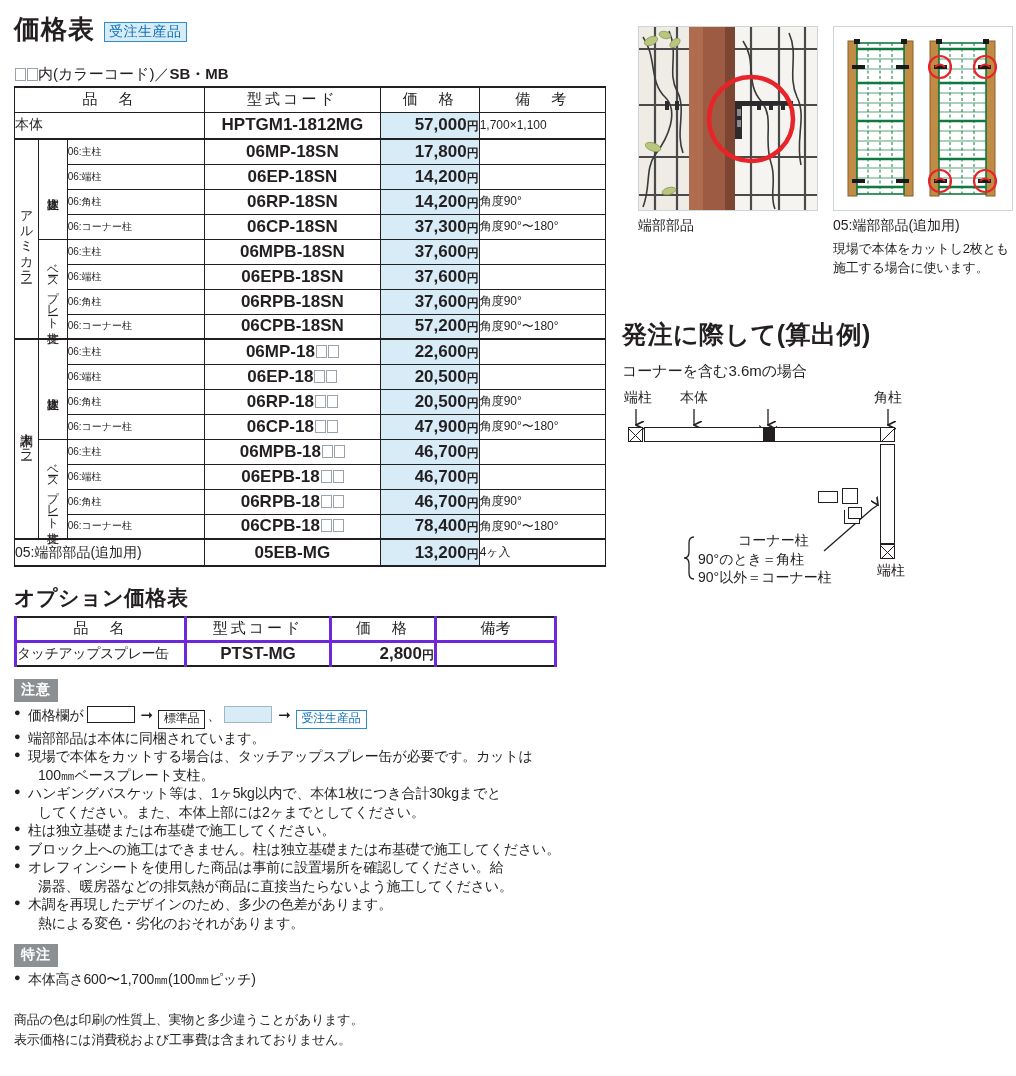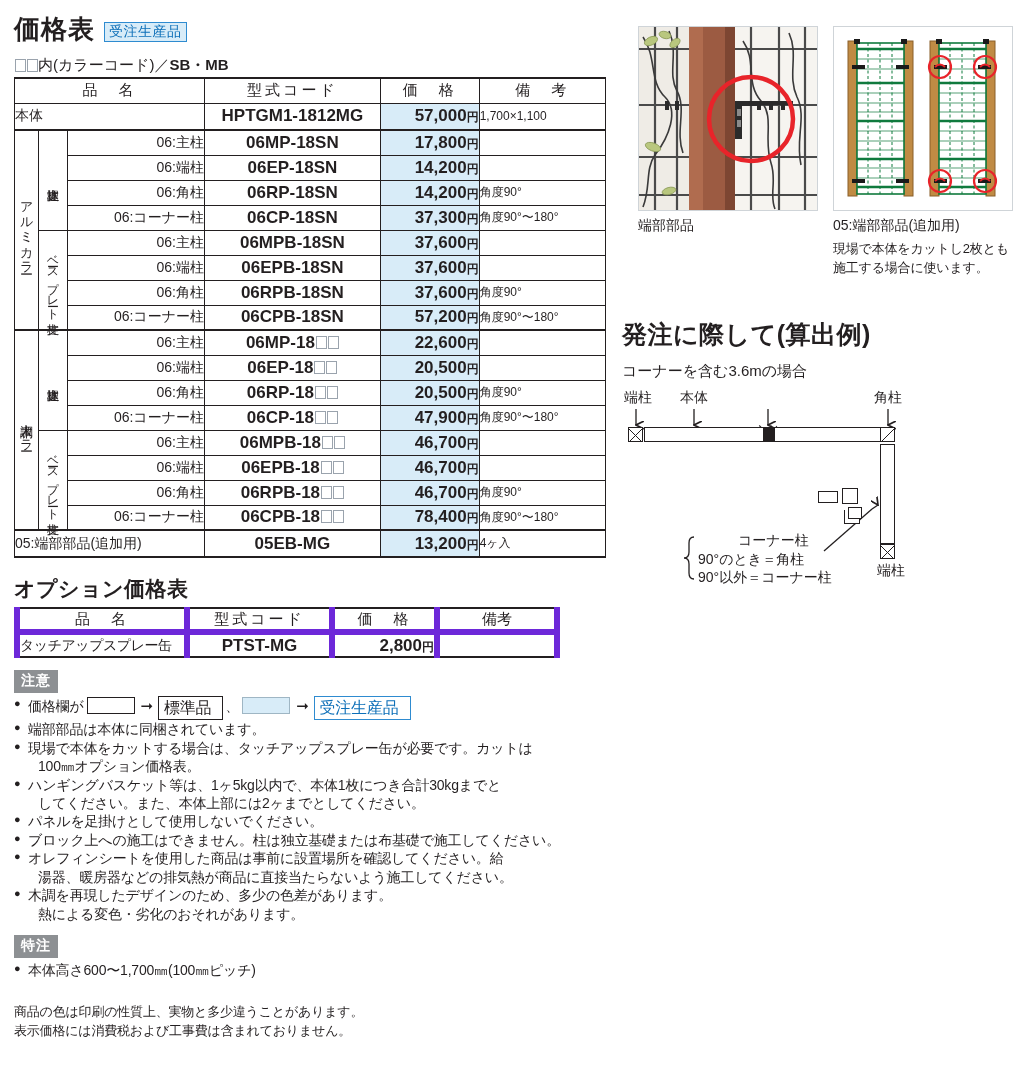--- a/index.html
+++ b/index.html
@@ -17,21 +17,21 @@
   #left-col { position:absolute; left:14px; top:8px; width:592px; }
 
   .title-row { display:flex; align-items:flex-end; gap:9px; height:34px; }
   .big-title { font-size:26px; font-weight:bold; letter-spacing:1px; line-height:1; }
   .badge-order {
     font-size:14px; color:#0d6fb8; background:#d8ecf8;
     border:1px solid #2e8bd0; padding:1px 4px 2px 4px; line-height:1.1;
     letter-spacing:0.5px;
   }
   .subtitle-row {
-    font-size:15px; margin-top:14px; margin-bottom:2px;
+    font-size:15px; margin-top:23px; margin-bottom:2px;
     display:flex; align-items:center; letter-spacing:0px;
   }
   .subtitle-row .sq { letter-spacing:-1px; }
   .subtitle-row b { font-weight:bold; }
 
   
   table.pt { border-collapse:collapse; width:592px; table-layout:fixed; }
   table.pt td, table.pt th { border:1px solid #231f20; padding:0; }
   .hdr { text-align:center; font-size:15px; font-weight:normal; height:25px;
          letter-spacing:3px; }
@@ -39,41 +39,41 @@
   .tb-bot { border-bottom:2.5px solid #231f20 !important; }
   .tb-thickT { border-top:2px solid #231f20 !important; }
   .c-sub   { width:125px; }
   .c-vert1 { width:22px; }
   .c-vert2 { width:26px; }
   .c-code  { width:160px; }
   .c-price { width:90px; }
   .c-note  { width:115px; }
 
   .cell-name { font-size:14px; padding-left:6px; letter-spacing:0px; }
-  .cell-sub  { font-size:14px; padding-left:6px; letter-spacing:0px; height:25px;text-align:right; }
+  .cell-sub  { font-size:10px; padding-left:6px; letter-spacing:0px; height:25px; }
   .cell-code { font-size:17px; font-weight:bold; text-align:center; letter-spacing:0px; }
   .cell-price{ font-size:17px; font-weight:bold; text-align:right; padding-right:5px;
                background:#d8ecf8; letter-spacing:0px; }
   .cell-price .yen { font-size:12px; font-weight:bold; }
   .cell-note { font-size:12px; padding-left:5px; letter-spacing:0px; }
 
   .vert {
     writing-mode:vertical-rl; text-orientation:upright;
     font-size:13px; text-align:center; letter-spacing:0px;
     white-space:nowrap; line-height:1;
   }
   .vert-wrap { display:flex; align-items:center; justify-content:center; height:100%; }
   .vert-sm { font-size:12px; }
   .code-sq { display:inline-block; width:11px; height:13px; border:1px solid #9aa3ad;
              vertical-align:-1px; margin-left:1px; }
 
   
   .opt-title { font-size:21px; font-weight:bold; margin:17px 0 4px 0; letter-spacing:0.5px; }
   table.opt { border-collapse:collapse; width:540px; table-layout:fixed; }
-  table.opt td { border:6px solid #6d28d9; padding:0; }
+  table.opt td { border:3px solid #6d28d9; padding:0; }
   .o-c1{width:170px;} .o-c2{width:145px;} .o-c3{width:105px;} .o-c4{width:120px;}
   .opt-hdr { text-align:center; font-size:15px; height:24px; letter-spacing:3px; }
   .opt-hdr.narrow { letter-spacing:0px; }
   .opt-name { font-size:14px; padding-left:3px; height:25px; letter-spacing:-0.5px; }
   .opt-code { font-size:17px; font-weight:bold; text-align:center; }
   .opt-price{ font-size:17px; font-weight:bold; text-align:right; padding-right:6px; }
 
   
   .sec-label {
     display:inline-block; background:#8d9093; color:#ffffff;
@@ -86,22 +86,22 @@
   .note-li::before { content:"\25CF"; position:absolute; left:0; top:0; font-size:11px; }
   .note-li.cont { padding-left:24px; }
   .note-li.cont::before { content:""; }
   .note-inline-box {
     display:inline-block; width:48px; height:17px; border:1.5px solid #231f20;
     vertical-align:-3px; margin:0 3px; background:#fff;
   }
   .note-inline-box.blue { background:#d8ecf8; border-color:#9fb6c4; }
   .arrow { display:inline-block; margin:0 3px; font-size:15px; }
   .tag-box {
-    display:inline-block; border:1.5px solid #231f20; padding:0px 11px 1px 5px;
-    font-size:16px; vertical-align:-2px; margin:0 2px;text-align:right;
+    display:inline-block; border:1.5px solid #231f20; padding:0px 5px 1px 5px;
+    font-size:12px; vertical-align:-2px; margin:0 2px;text-align:right;
   }
   .tag-box.blue { border-color:#2e8bd0; color:#0d6fb8; background:#fff; }
   .footer-note { font-size:13px; line-height:1.5; margin-top:22px; letter-spacing:-0.2px; }
 
   
   #right-col { position:absolute; left:622px; top:26px; width:384px; }
   .img-row { display:flex; gap:15px;padding-left:16px; }
   .photo-box { width:180px; height:185px; border:1px solid #cfd4d8; overflow:hidden;
                position:relative; background:#efece7; }
   .diagram-box { width:180px; height:185px; border:1px solid #cfd4d8; overflow:hidden;
@@ -314,24 +314,24 @@
           <td class="tb-bot"></td>
         </tr>
       </tbody>
   </table>
 
   <div class="sec-label">注意</div>
   <div class="notes" id="caution-notes">
       <div class="note-li">価格欄が<span class="note-inline-box"></span><span class="arrow">➞</span><span class="tag-box">標準品</span>、<span class="note-inline-box blue"></span><span class="arrow">➞</span><span class="tag-box blue">受注生産品</span></div>
       <div class="note-li">端部部品は本体に同梱されています。</div>
       <div class="note-li">現場で本体をカットする場合は、タッチアップスプレー缶が必要です。カットは</div>
-      <div class="note-li cont">100㎜オプション価格表。</div>
+      <div class="note-li cont">100㎜ベースプレート支柱。</div>
       <div class="note-li">ハンギングバスケット等は、1ヶ5kg以内で、本体1枚につき合計30kgまでと</div>
       <div class="note-li cont">してください。また、本体上部には2ヶまでとしてください。</div>
-      <div class="note-li">パネルを足掛けとして使用しないでください。</div>
+      <div class="note-li">柱は独立基礎または布基礎で施工してください。</div>
       <div class="note-li">ブロック上への施工はできません。柱は独立基礎または布基礎で施工してください。</div>
       <div class="note-li">オレフィンシートを使用した商品は事前に設置場所を確認してください。給</div>
       <div class="note-li cont">湯器、暖房器などの排気熱が商品に直接当たらないよう施工してください。</div>
       <div class="note-li">木調を再現したデザインのため、多少の色差があります。</div>
       <div class="note-li cont">熱による変色・劣化のおそれがあります。</div>
     </div>
 
   <div class="sec-label">特注</div>
   <div class="notes" id="special-notes">
       <div class="note-li">本体高さ600〜1,700㎜(100㎜ピッチ)</div>

